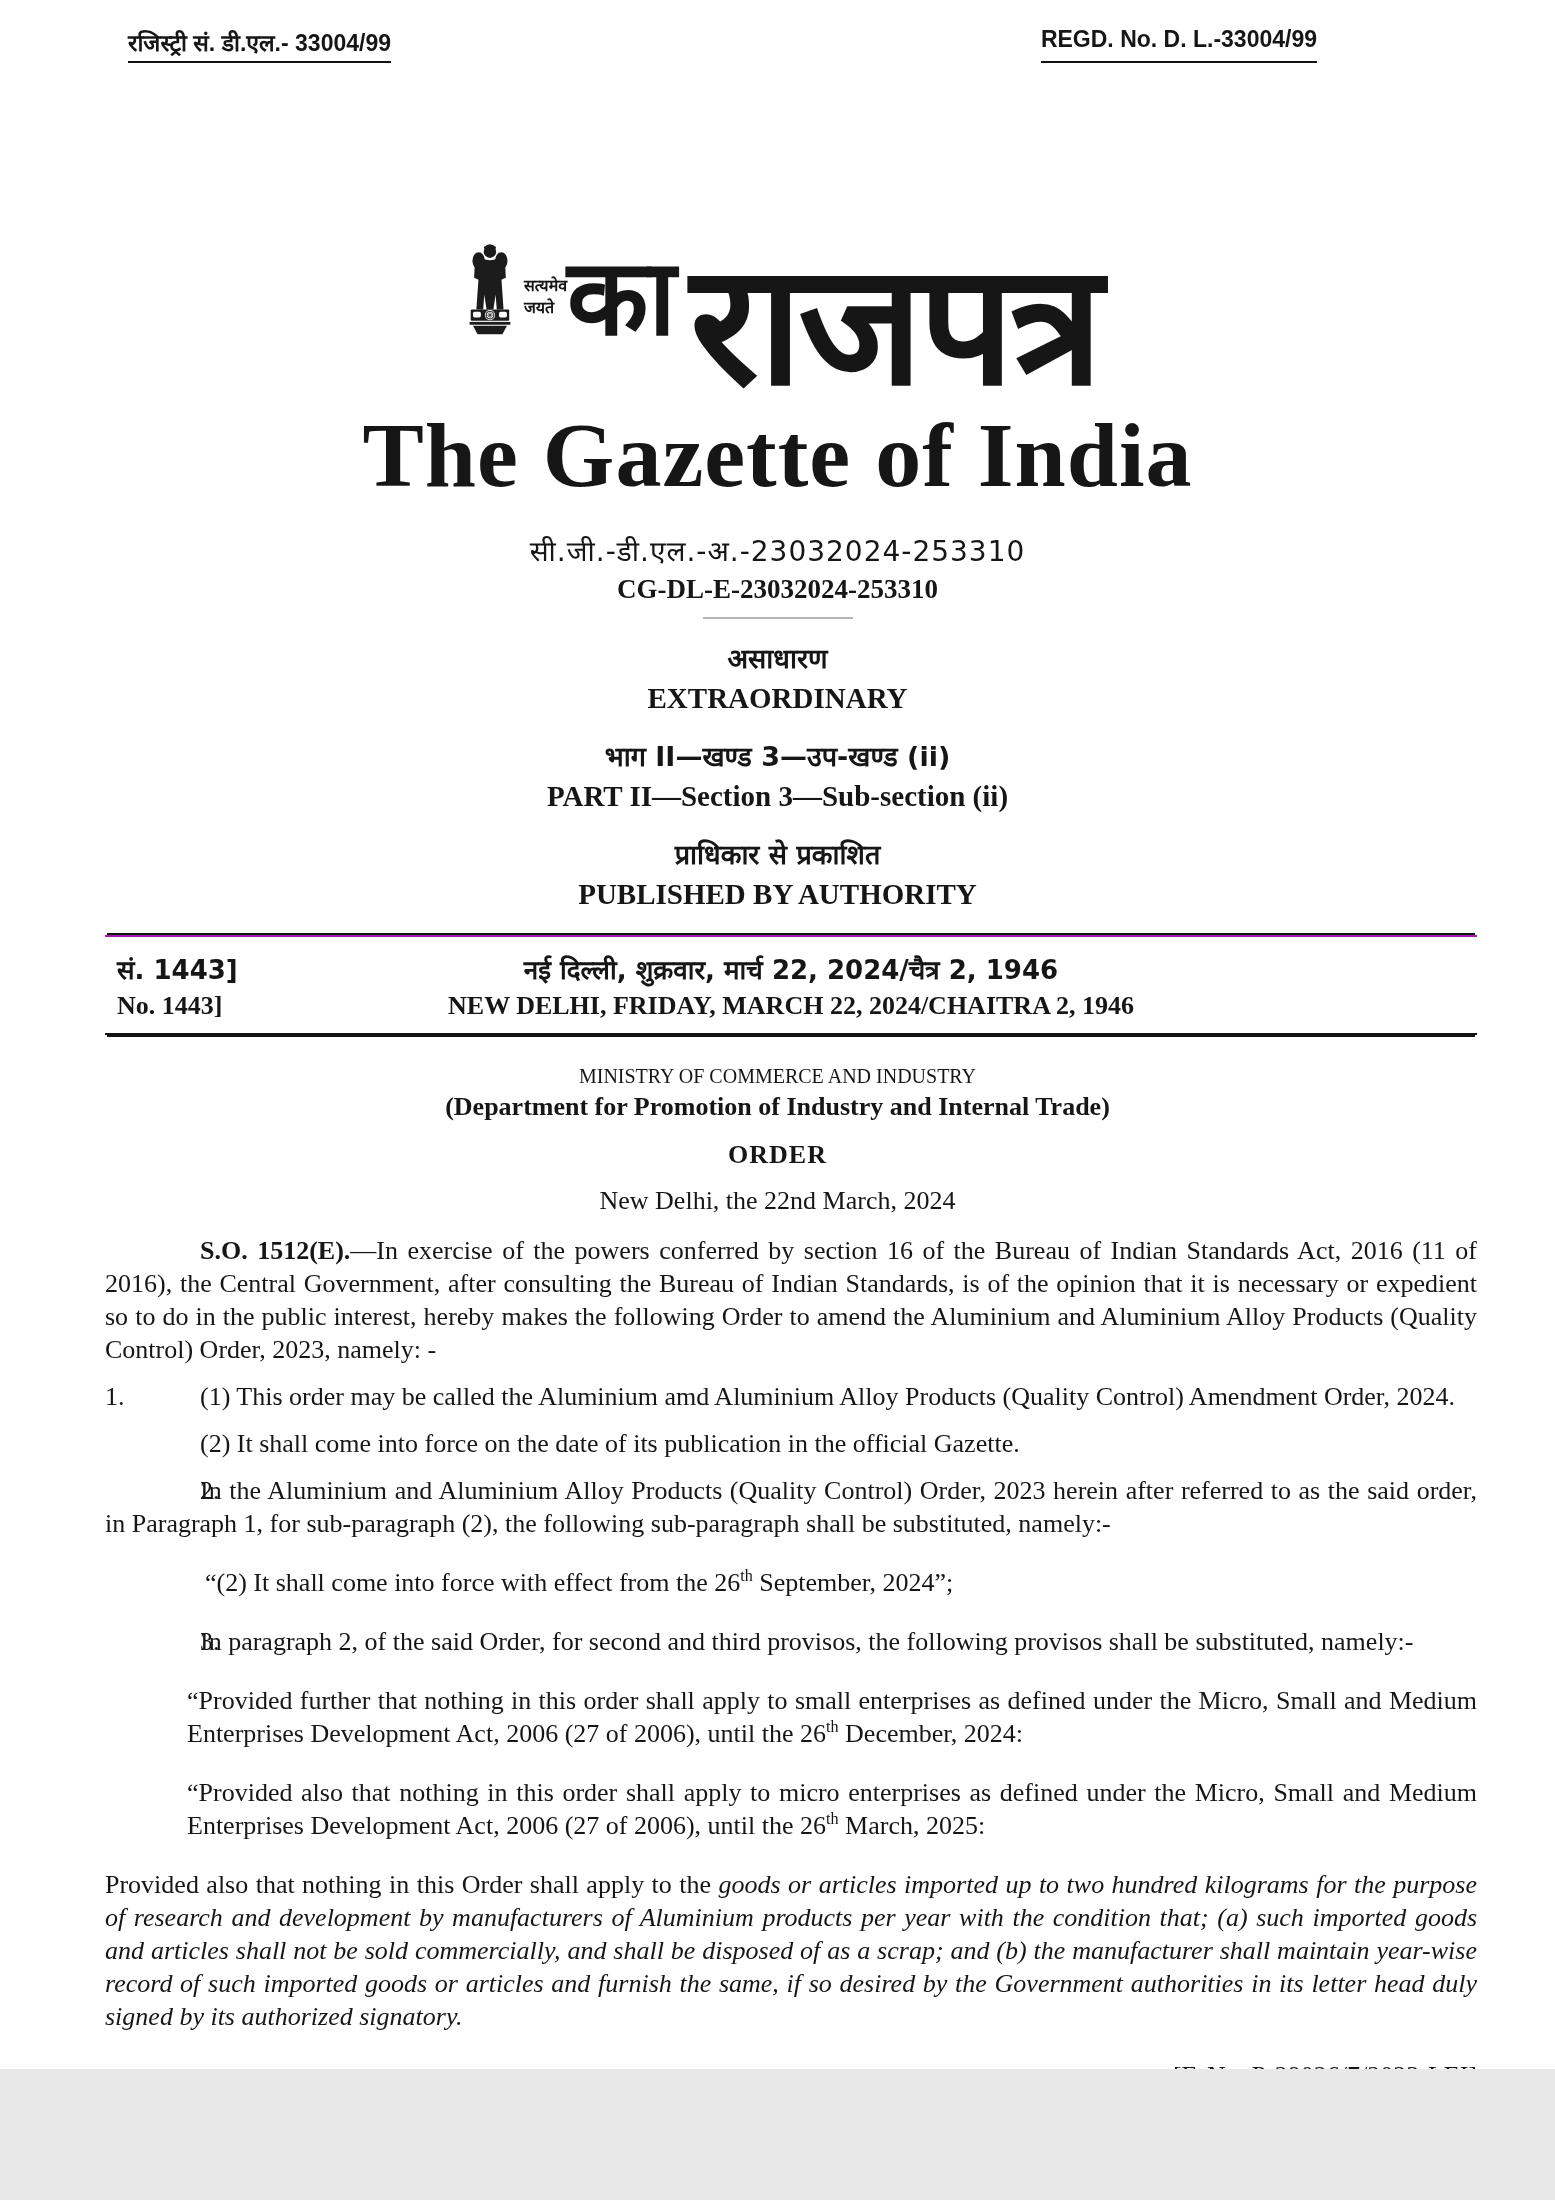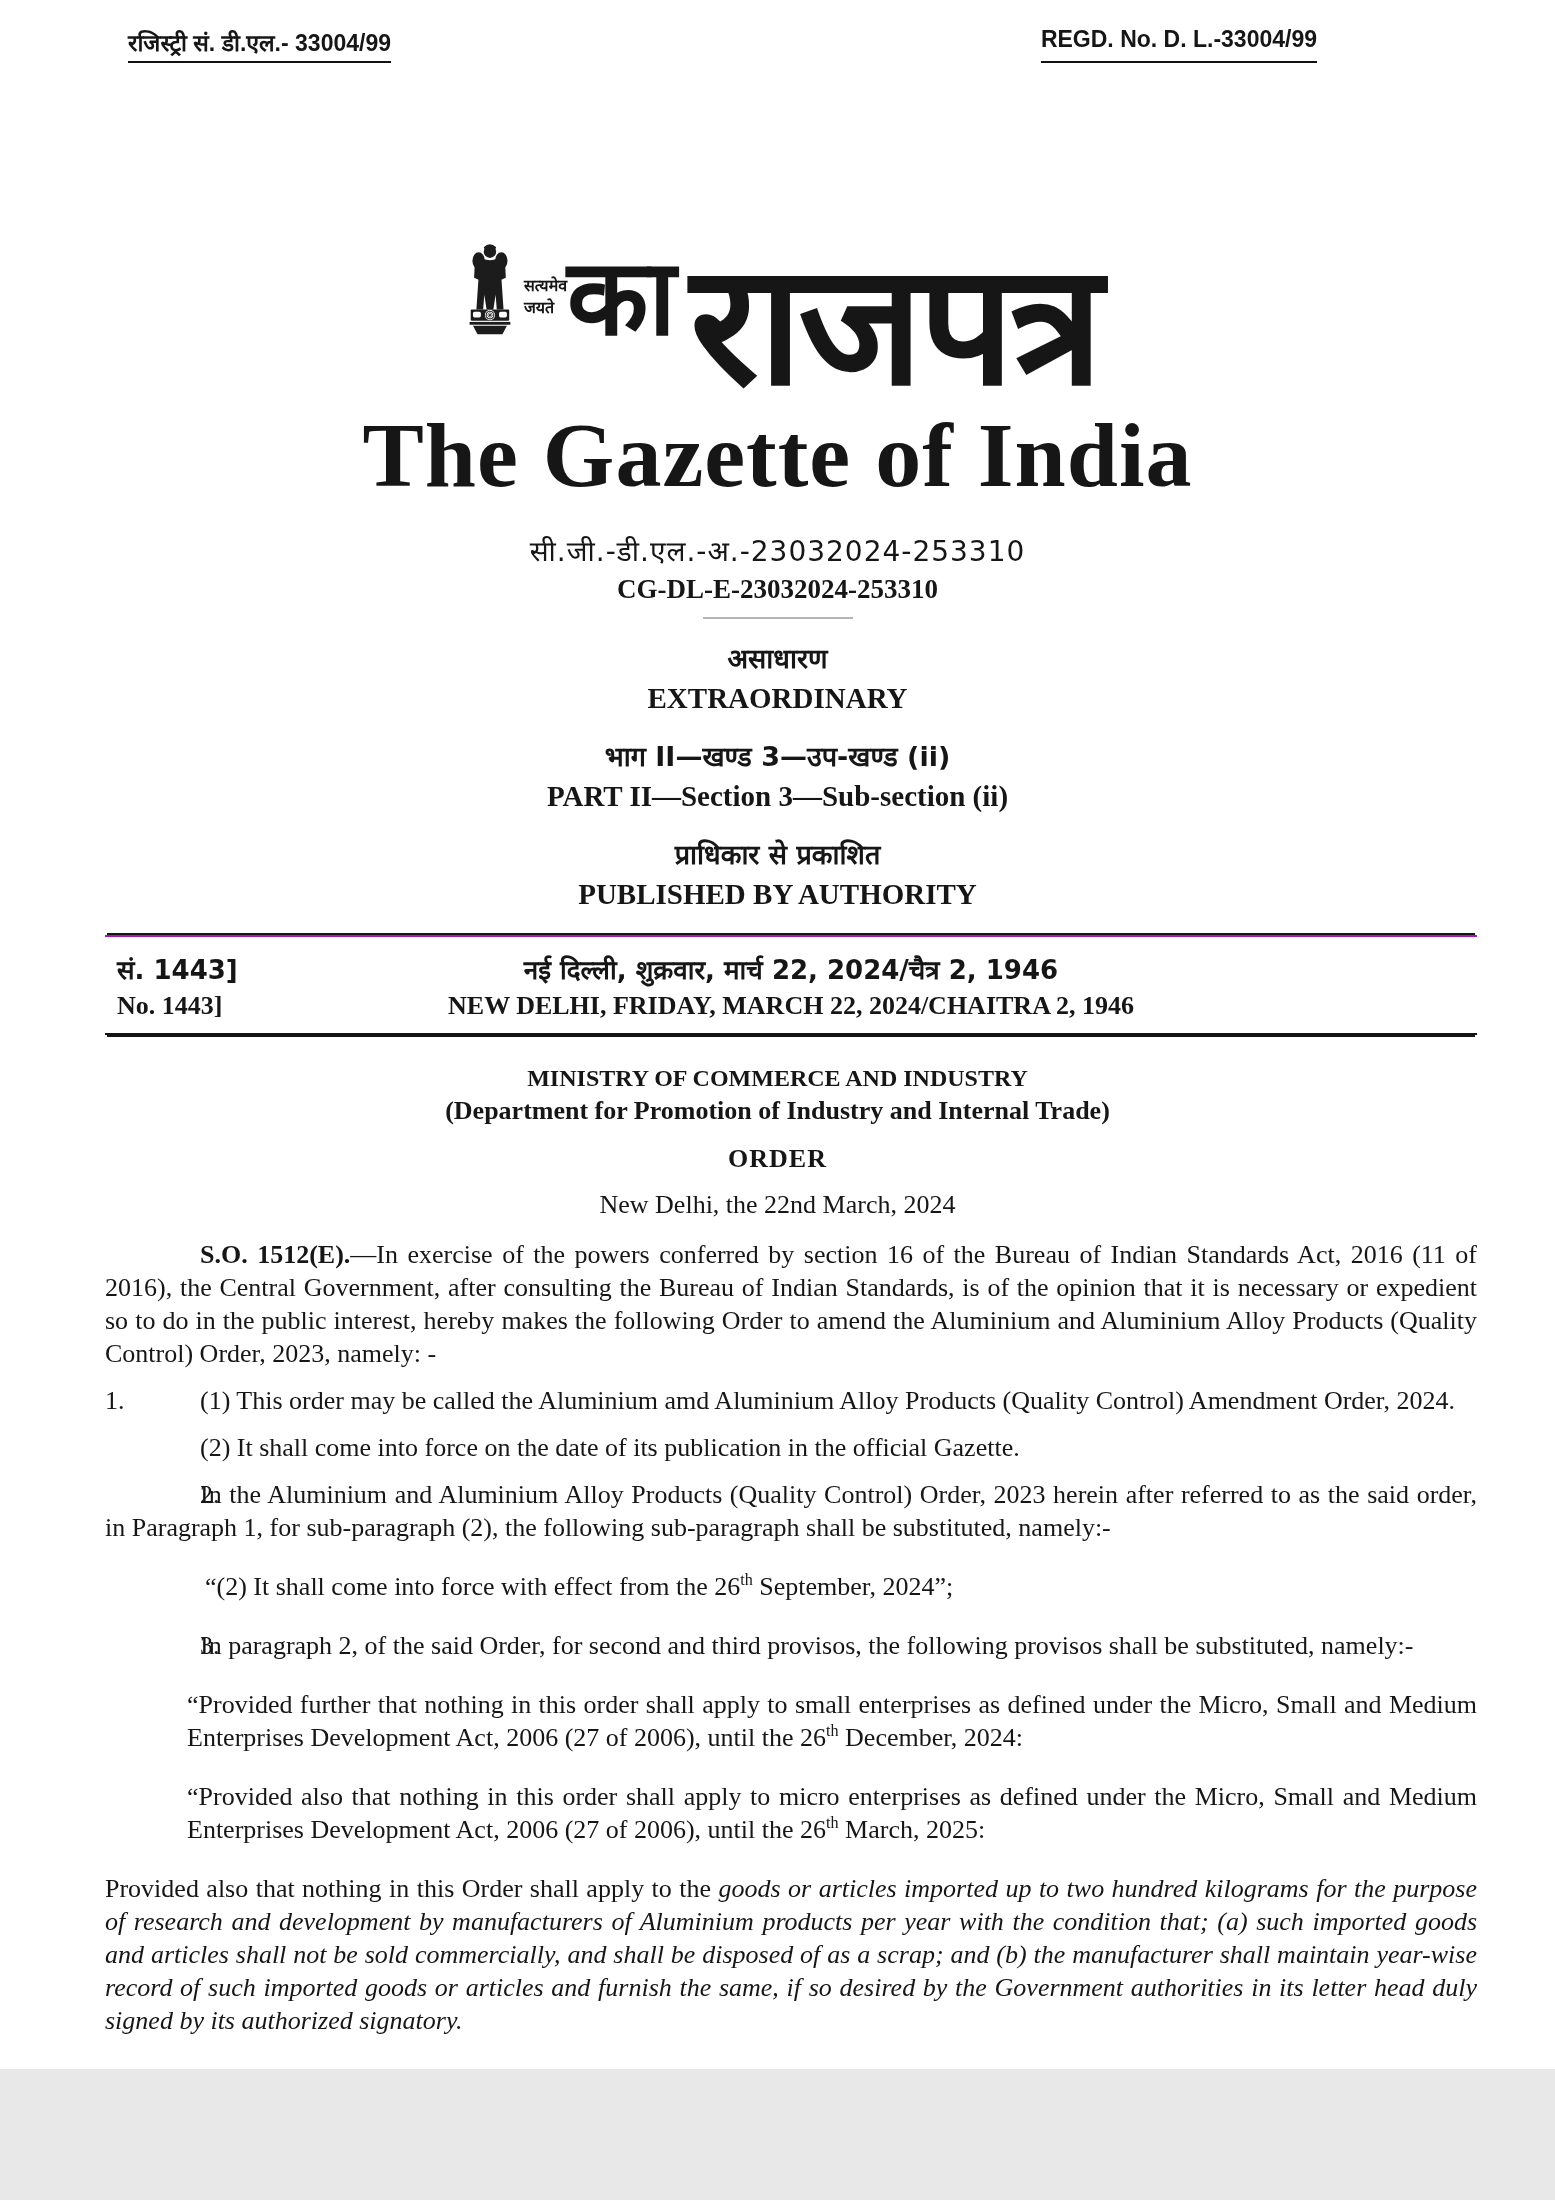--- a/index.html
+++ b/index.html
@@ -32,21 +32,21 @@
   
   .band{margin:24px 78px 0 105px;border-top:2px solid #a21caf;border-bottom:2px solid #141414;
     box-shadow:0 4px 0 -2px #141414, 0 -4px 0 -2px #141414;padding:10px 0 12px;}
   .band-row{display:grid;grid-template-columns:200px 1fr 200px;align-items:baseline;margin-top:4px;}
   .band-no-hi,.band-date-hi{font-family:"DejaVu Sans",sans-serif;font-weight:700;font-size:26px;}
   .band-no-en,.band-date-en{font-family:"Liberation Serif",serif;font-weight:700;font-size:26px;}
   .band-no-hi,.band-no-en{padding-left:12px;text-align:left;}
   .band-center{text-align:center;}
   
   .ministry{margin-top:30px;text-align:center;}
-  .min-line{font-weight:700;font-size:24px;}
+  .min-line{font-weight:400;font-size:20px;}
   .dept-line{font-weight:700;font-size:26px;margin-top:4px;}
   .order-line{font-weight:700;font-size:26px;margin-top:18px;letter-spacing:1px;}
   .date-line{font-size:26px;margin-top:16px;}
   
   .body{padding:2px 78px 0 105px;font-size:26px;line-height:33px;text-align:justify;}
   .so{margin:16px 0 0;text-indent:95px;}
   .bold{font-weight:700;}
   .item{position:relative;margin-top:14px;}
   .item .num{position:absolute;left:0;top:0;}
   .item .sub{margin-left:95px;}

